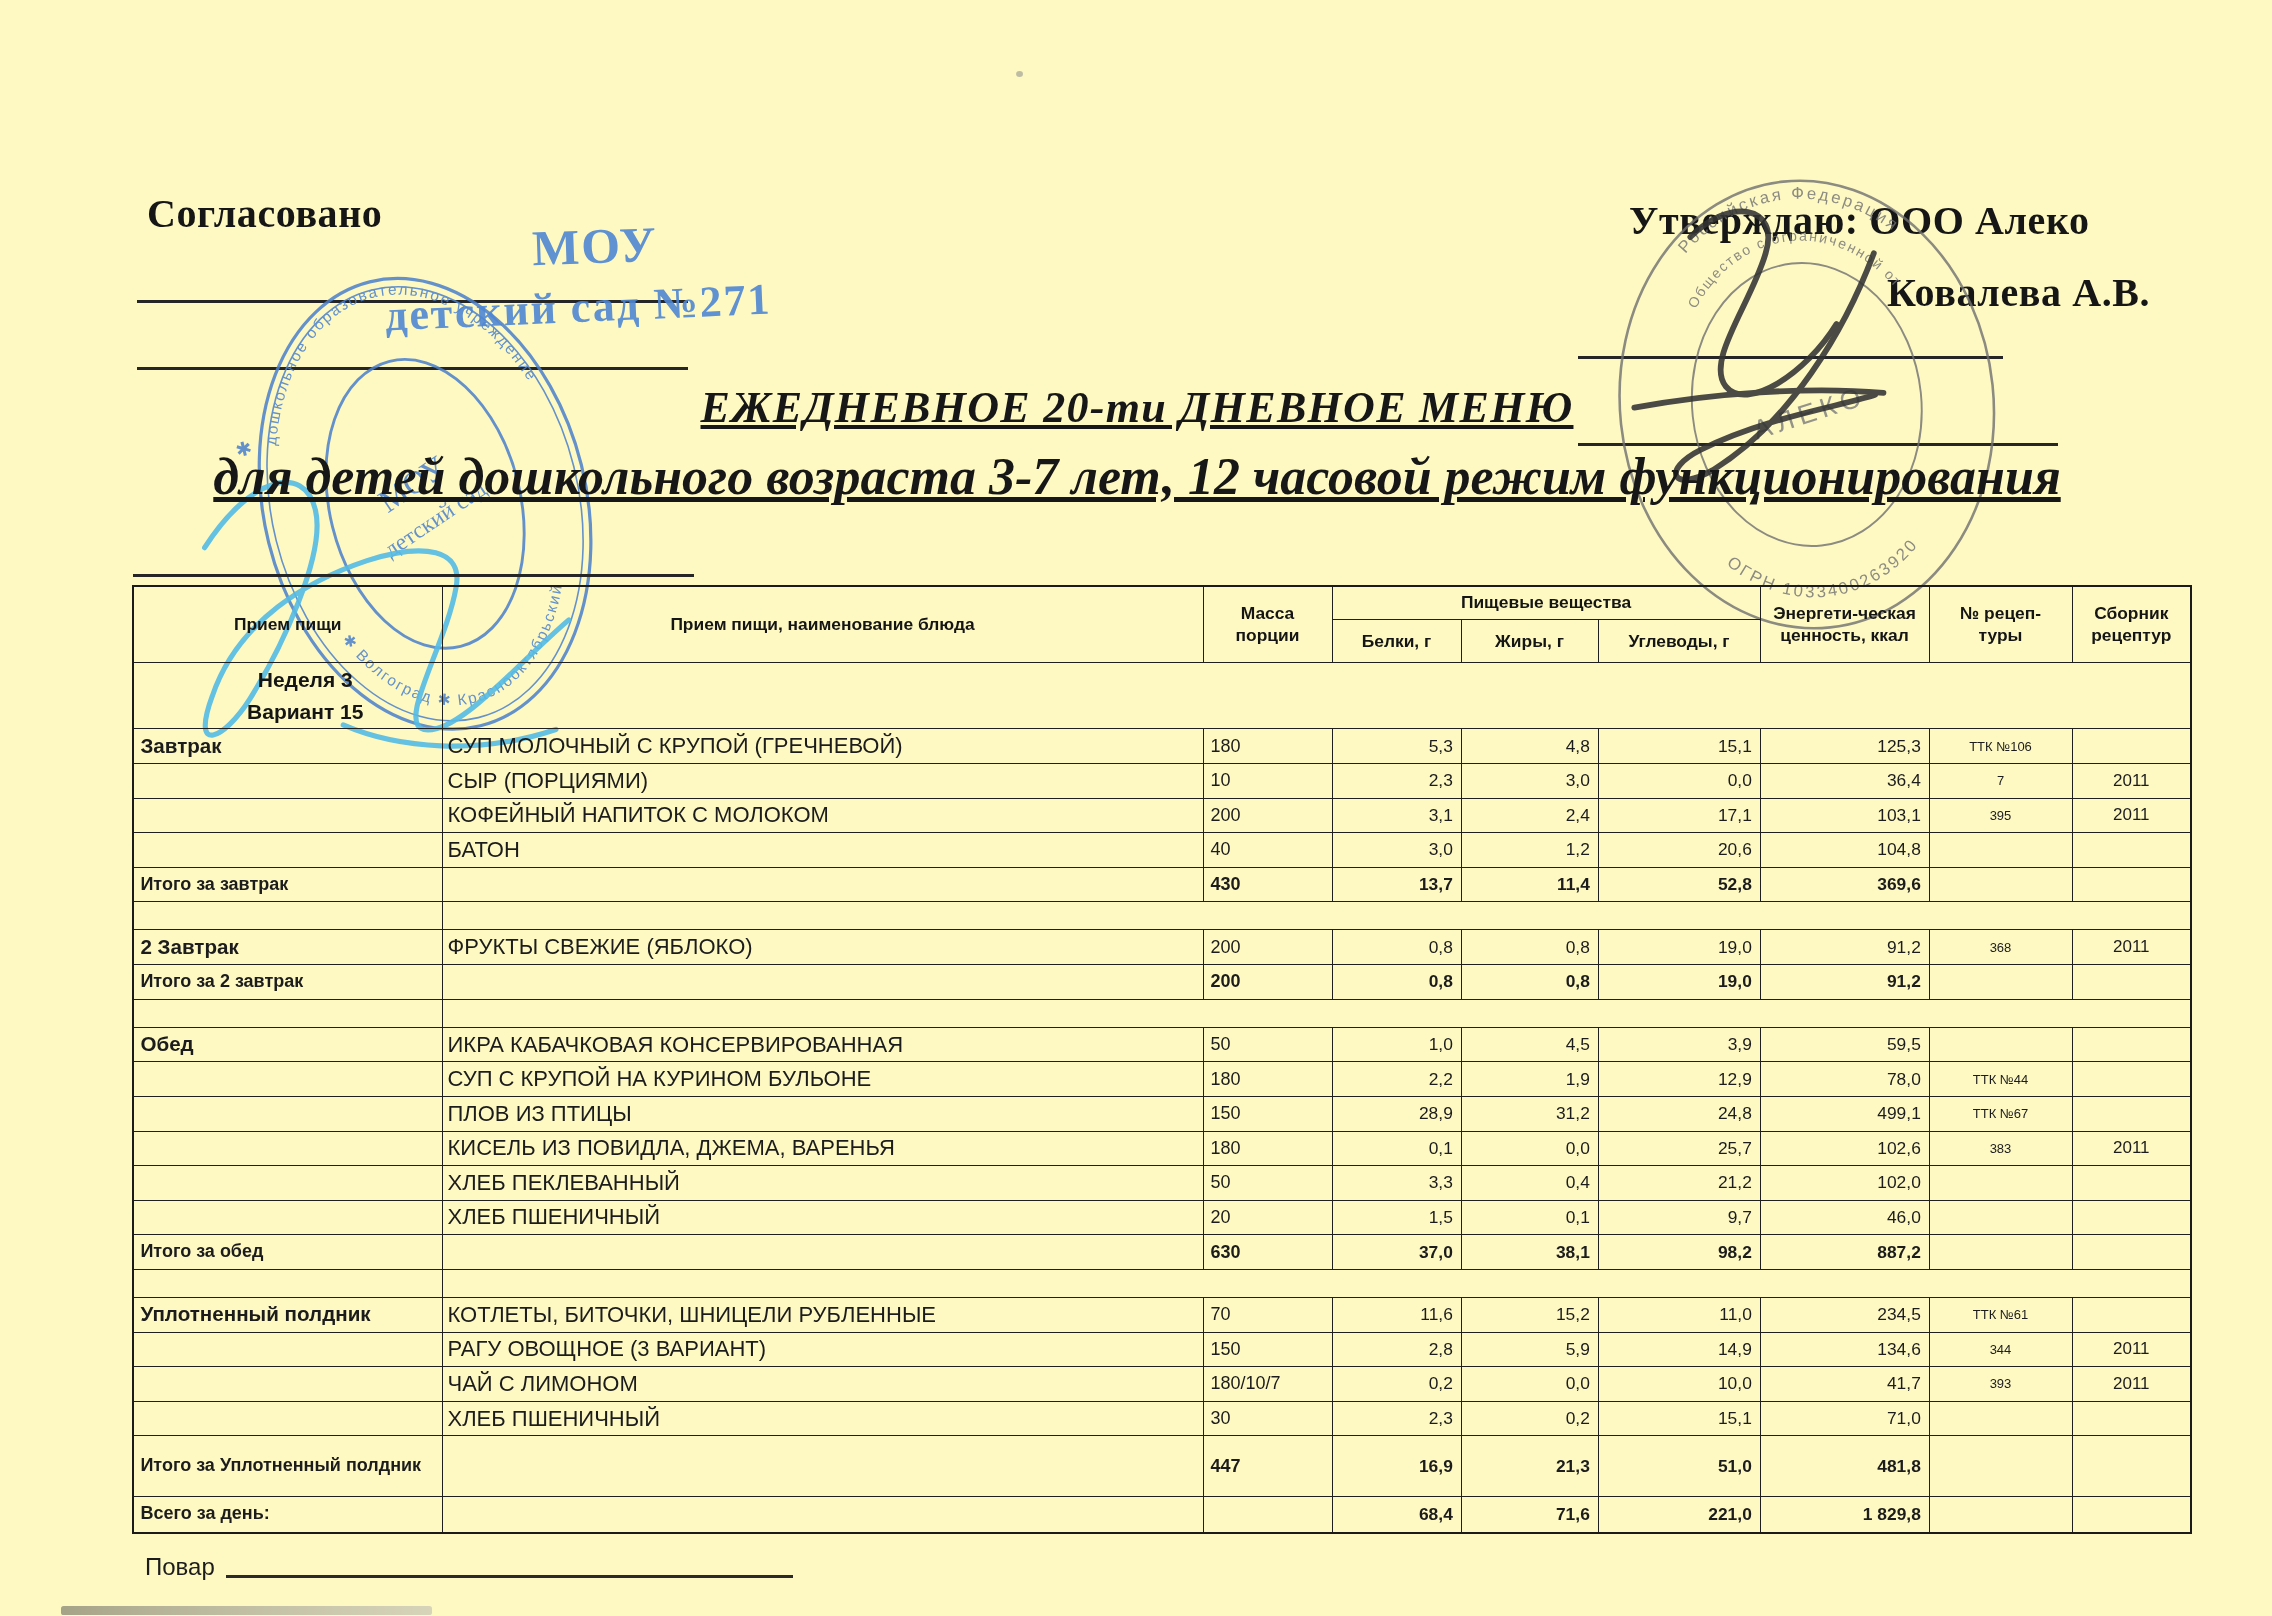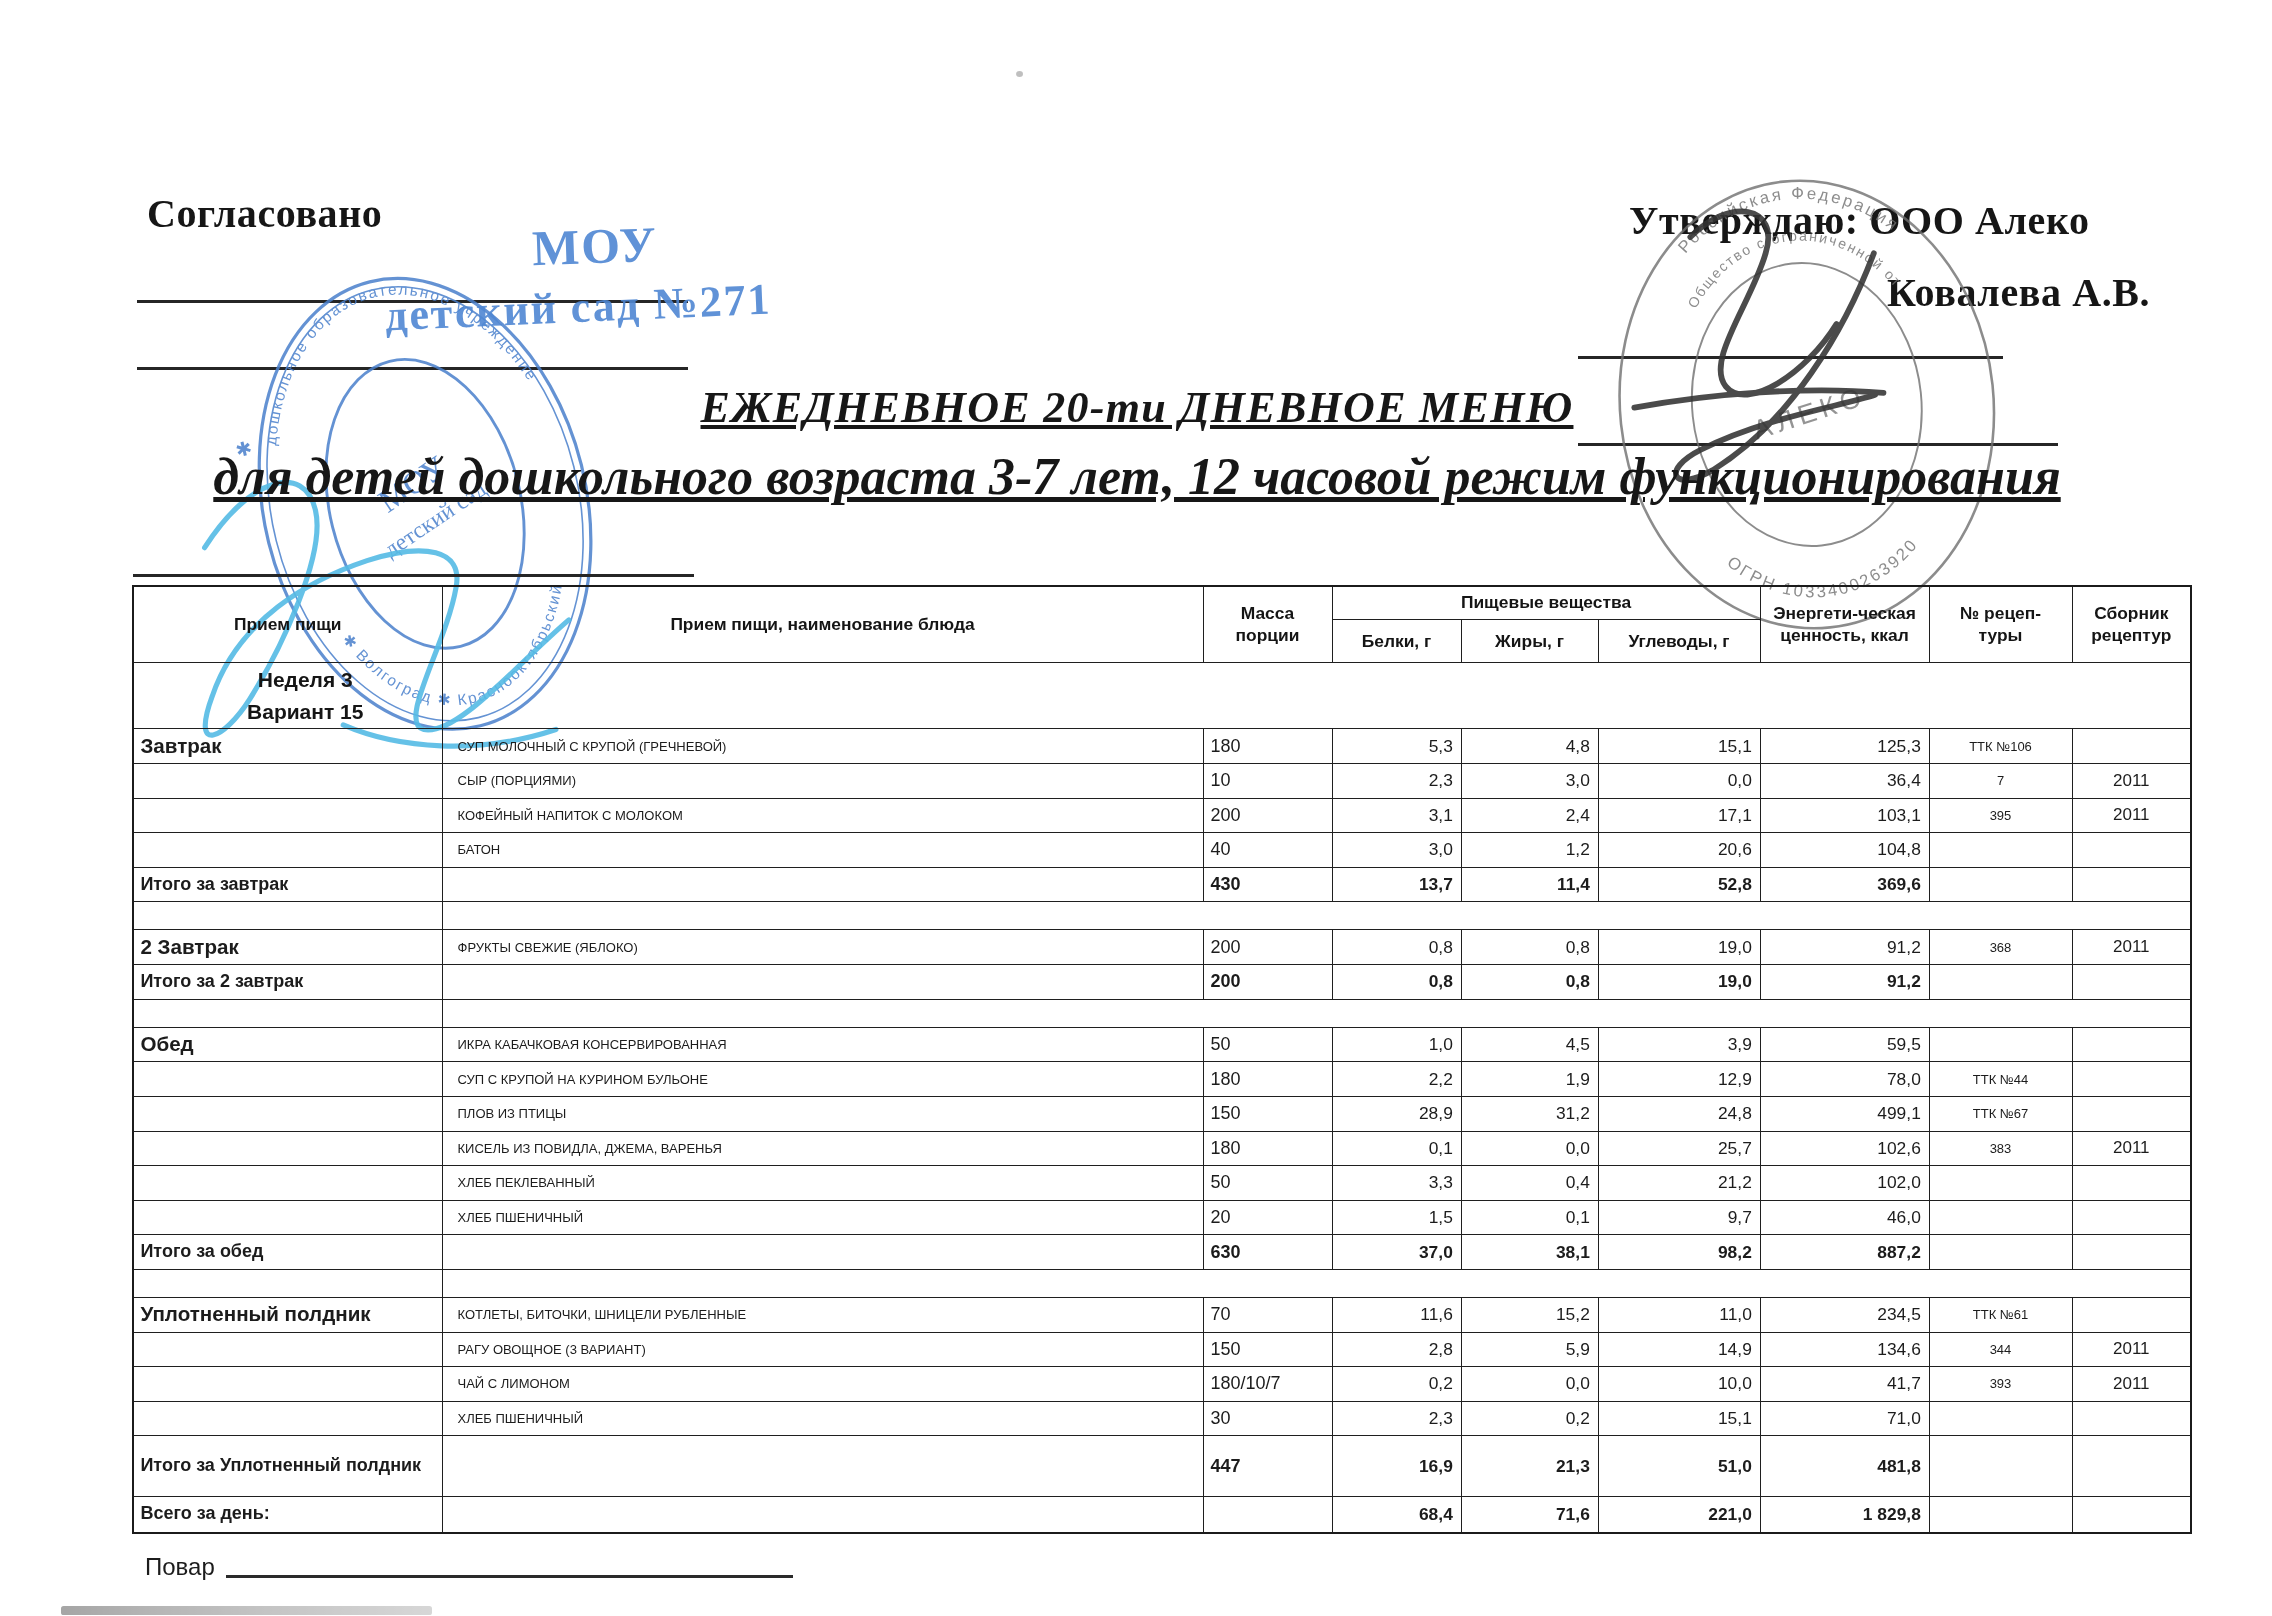--- a/index.html
+++ b/index.html
@@ -1,17 +1,17 @@
 <!DOCTYPE html>
 <html style="font-size:10.3px"><head>
 <meta charset="utf-8">
 <style>
   html,body{margin:0;padding:0;background:#e8e8e8;}
   .page{
-    position:relative;width:2273px;height:1616px;background:#ffffff;
+    position:relative;width:2273px;height:1616px;background:#fef9c3;
     overflow:hidden;font-family:"Liberation Sans",sans-serif;color:#1c1c1c;
   }
   
   .corner-label{
     position:absolute;font-family:"Liberation Serif",serif;font-weight:700;
     font-size:40px;color:#161616;letter-spacing:0.6px;white-space:nowrap;
   }
   .agreed{left:147px;top:190px;}
   .approved{left:1629px;top:197px;}
   .approved-name{left:1887px;top:269px;}
@@ -61,21 +61,21 @@
   .row-week td{height:59px;border-bottom-width:2.6px;}
   .week-cell{text-align:center;font-weight:700;font-size:21px;line-height:1.5;color:#151515;padding-left:36px;}
   .row-data td,.row-total td{height:31px;}
   .row-grand td{height:32px;}
   .row-total2 td{height:57px;}
   .row-spacer td{height:24.5px;}
   .row-total td,.row-total2 td,.row-grand td{font-weight:700;}
   .row-total td{border-bottom-width:2.6px;}
   td.c-meal{text-align:left;padding:1.3px 3.9px 1.3px 6.4px;font-weight:700;font-size:18px;line-height:1.2;}
   tr.section-start td.c-meal{font-size:20.6px;}
-  td.c-dish{text-align:left;padding-left:15px;font-size:13px;}
+  td.c-dish{text-align:left;padding-left:5px;font-size:22px;}
   td.c-mass{font-size:18px;padding-left:7px;}
   td.c-num{text-align:right;padding-right:7.7px;font-size:17.4px;}
   td.c-recipe{text-align:center;font-size:13px;}
   td.c-source{text-align:center;font-size:17px;}
   
   .cook-row{margin:19.3px 0 0 13px;font-size:24px;color:#1c1c1c;display:flex;align-items:flex-end;}
   .cook-underline{display:inline-block;width:567px;height:0;border-bottom:3.2px solid #2a2a2a;margin-left:11.6px;margin-bottom:2.6px;}
 </style>
 </head>
 <body>

